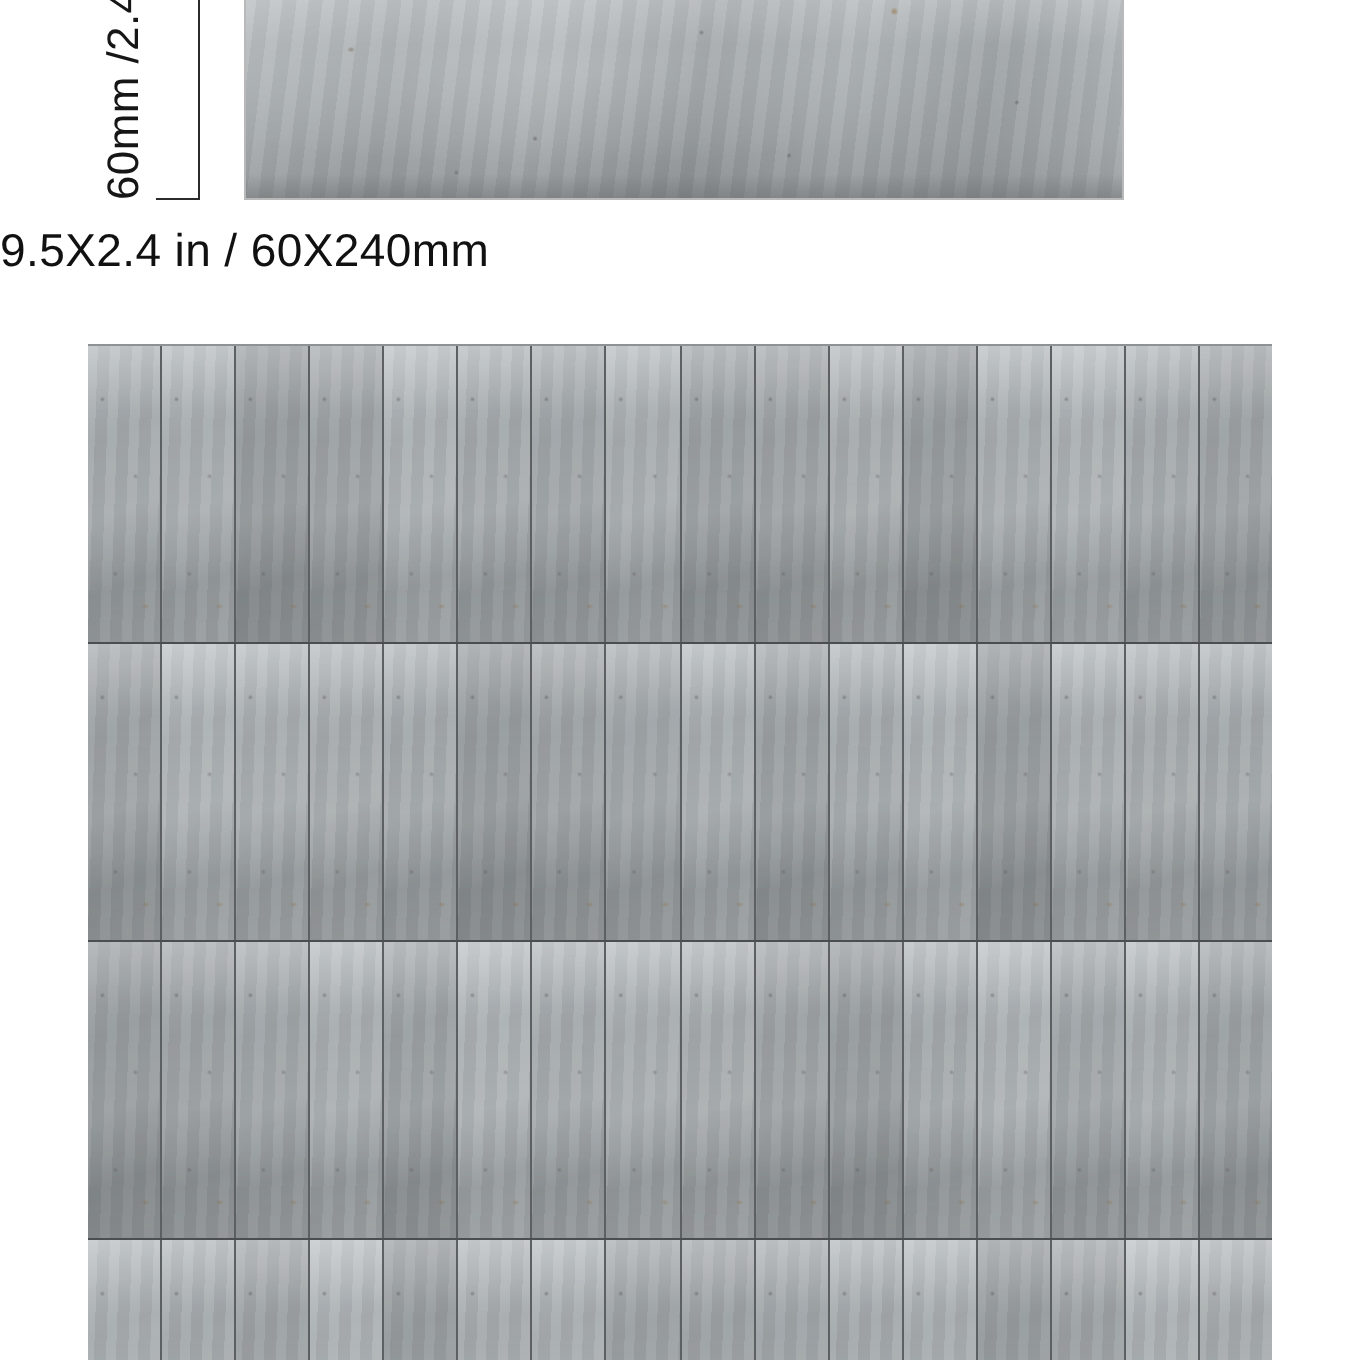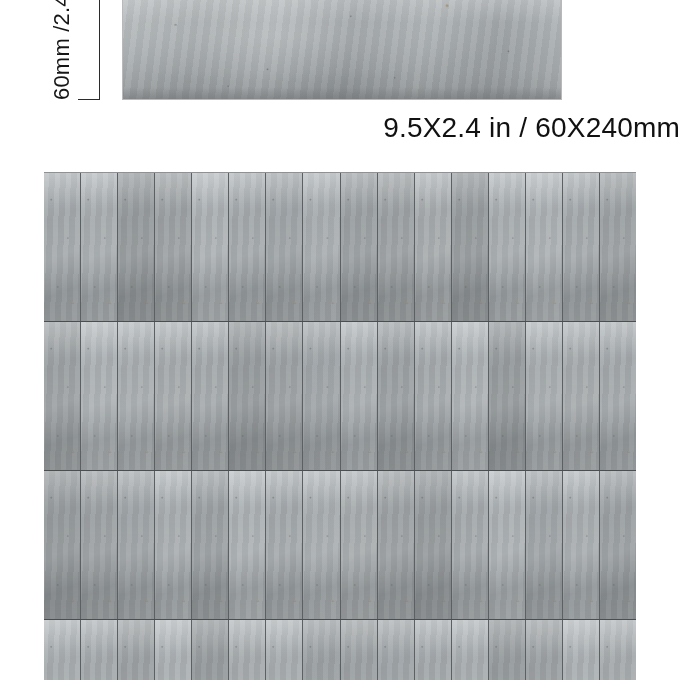--- a/index.html
+++ b/index.html
@@ -95,22 +95,22 @@
     position: absolute;
     left: 52px;
     top: 100px;
   }
 
   .dim-caption {
     position: absolute;
     left: 0;
     top: 112px;
     width: 680px;
-    text-align: right;
-    font-size: 28px;
+    text-align: left;
+    font-size: 23px;
     color: #111111;
     letter-spacing: .2px;
   }
 
   
   .wall {
     position: absolute;
     left: 44px;
     top: 172px;
     width: 592px;

